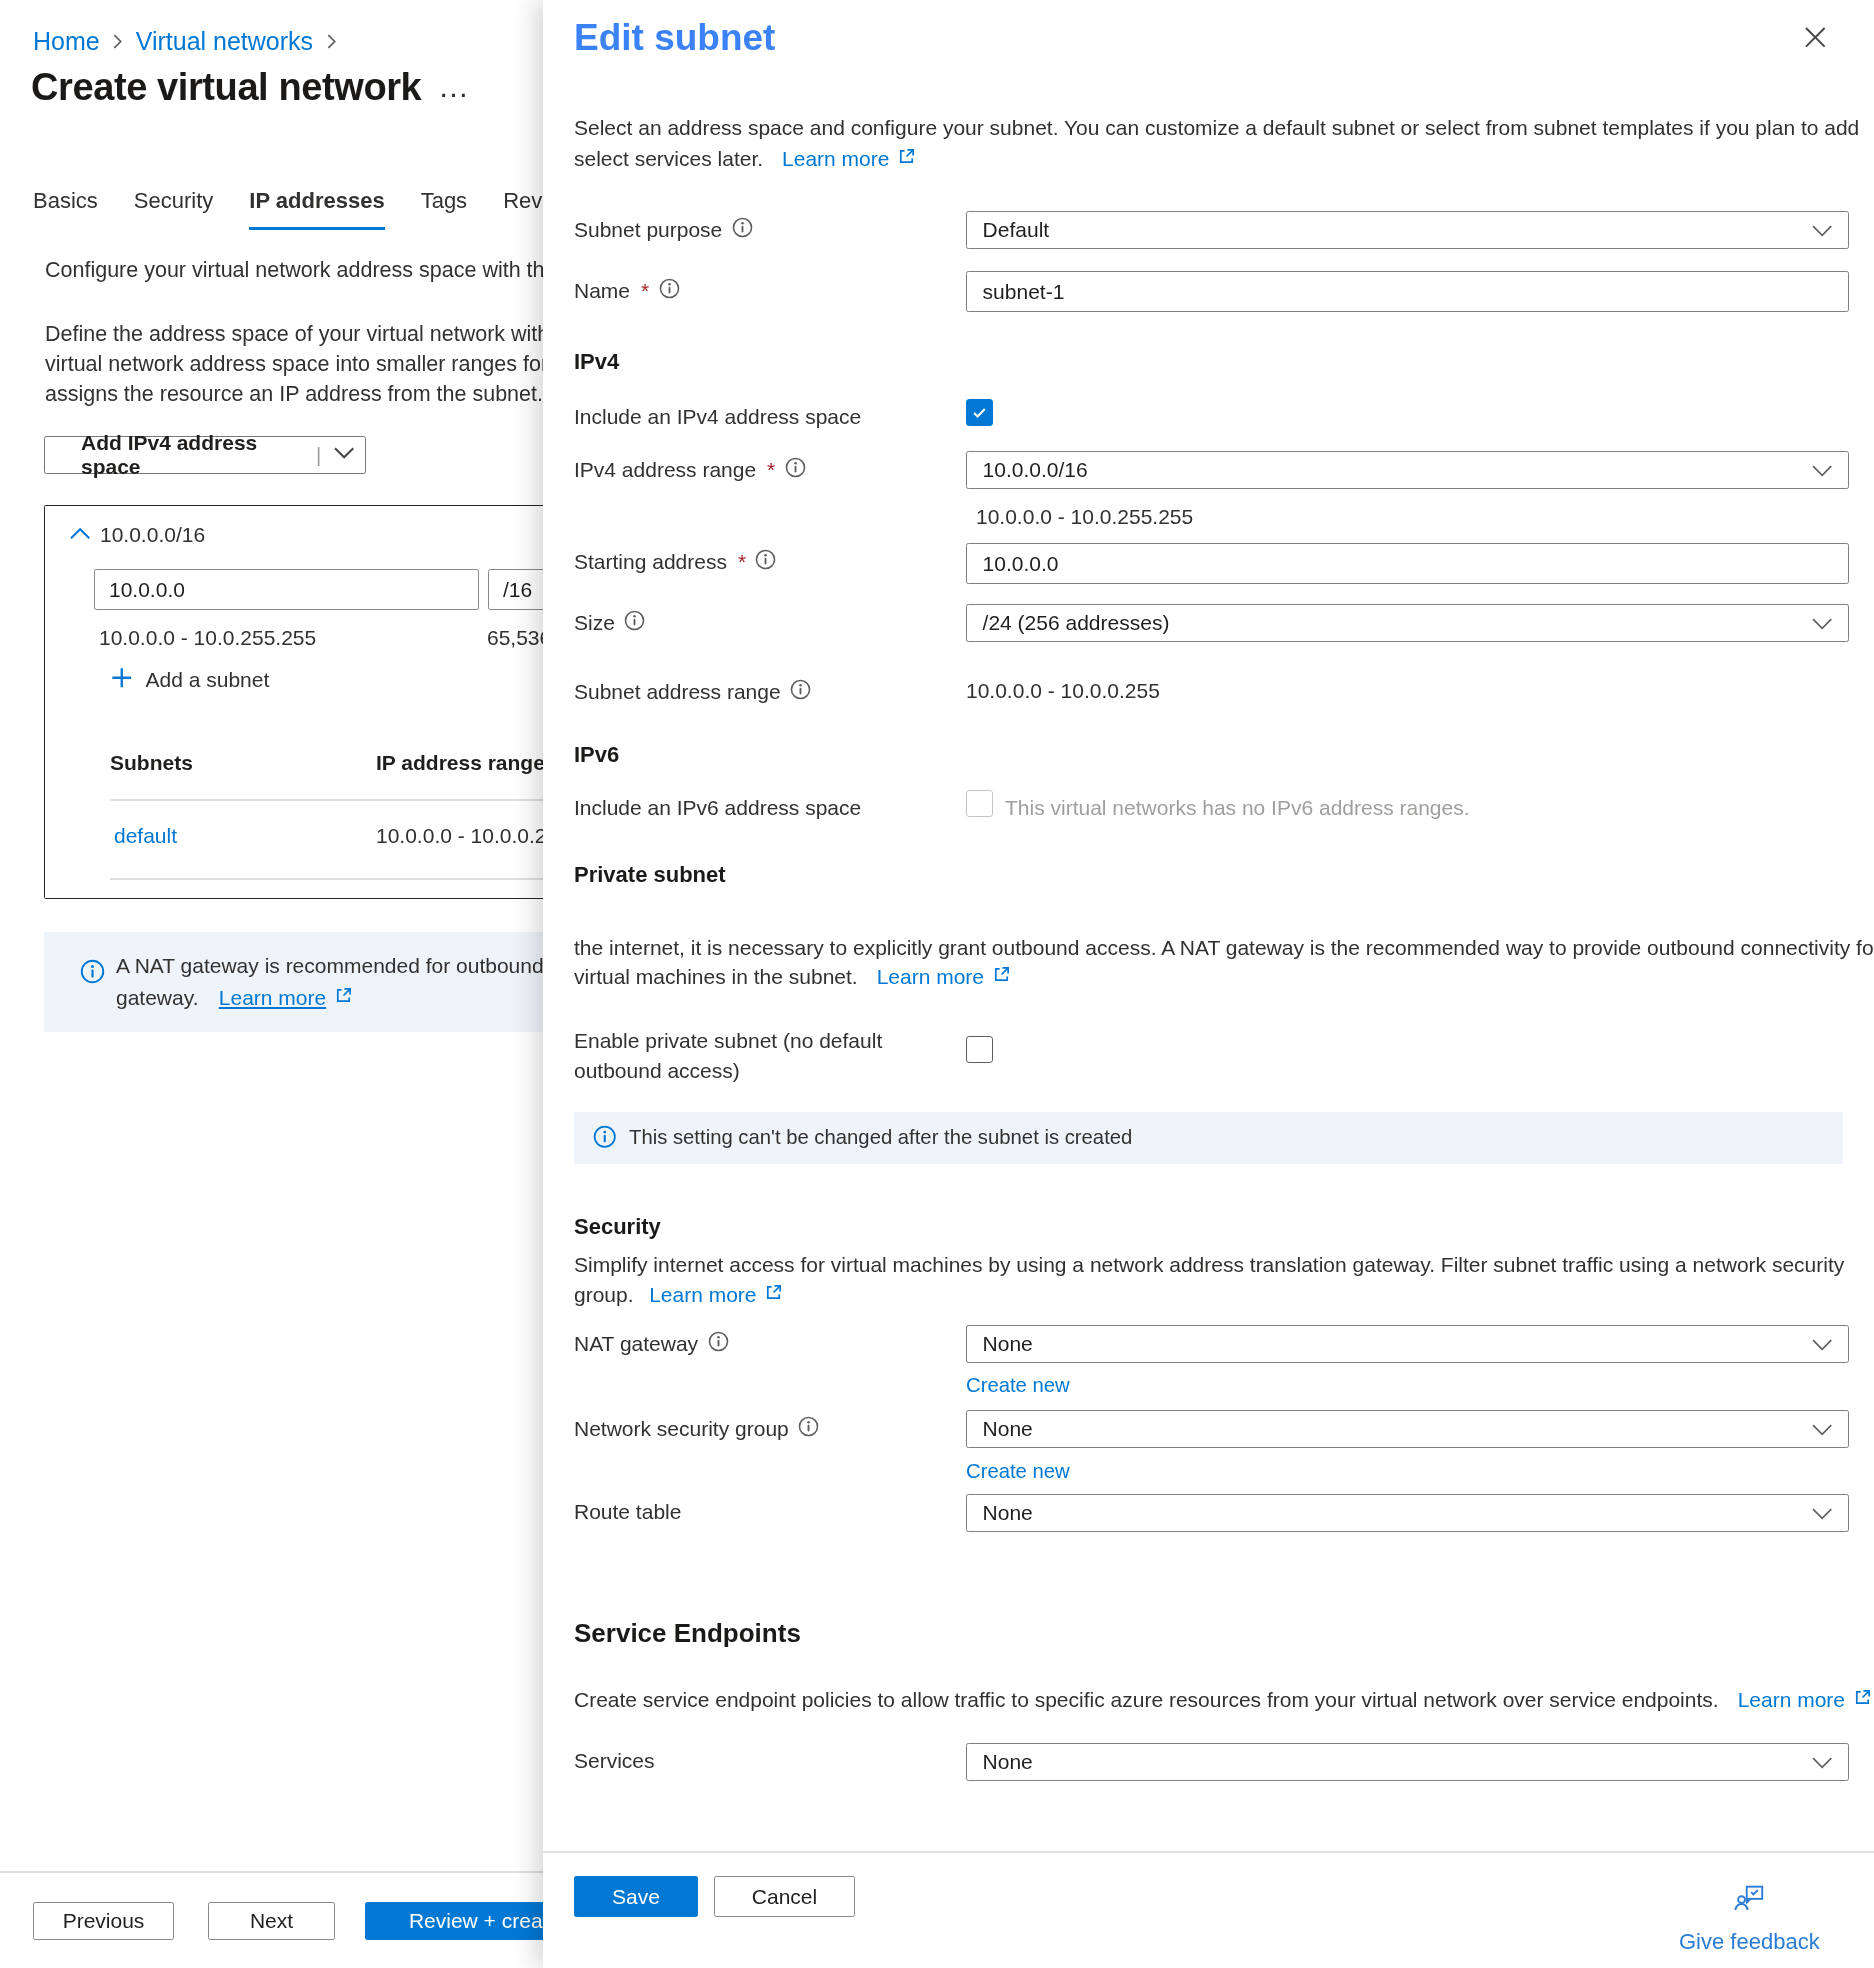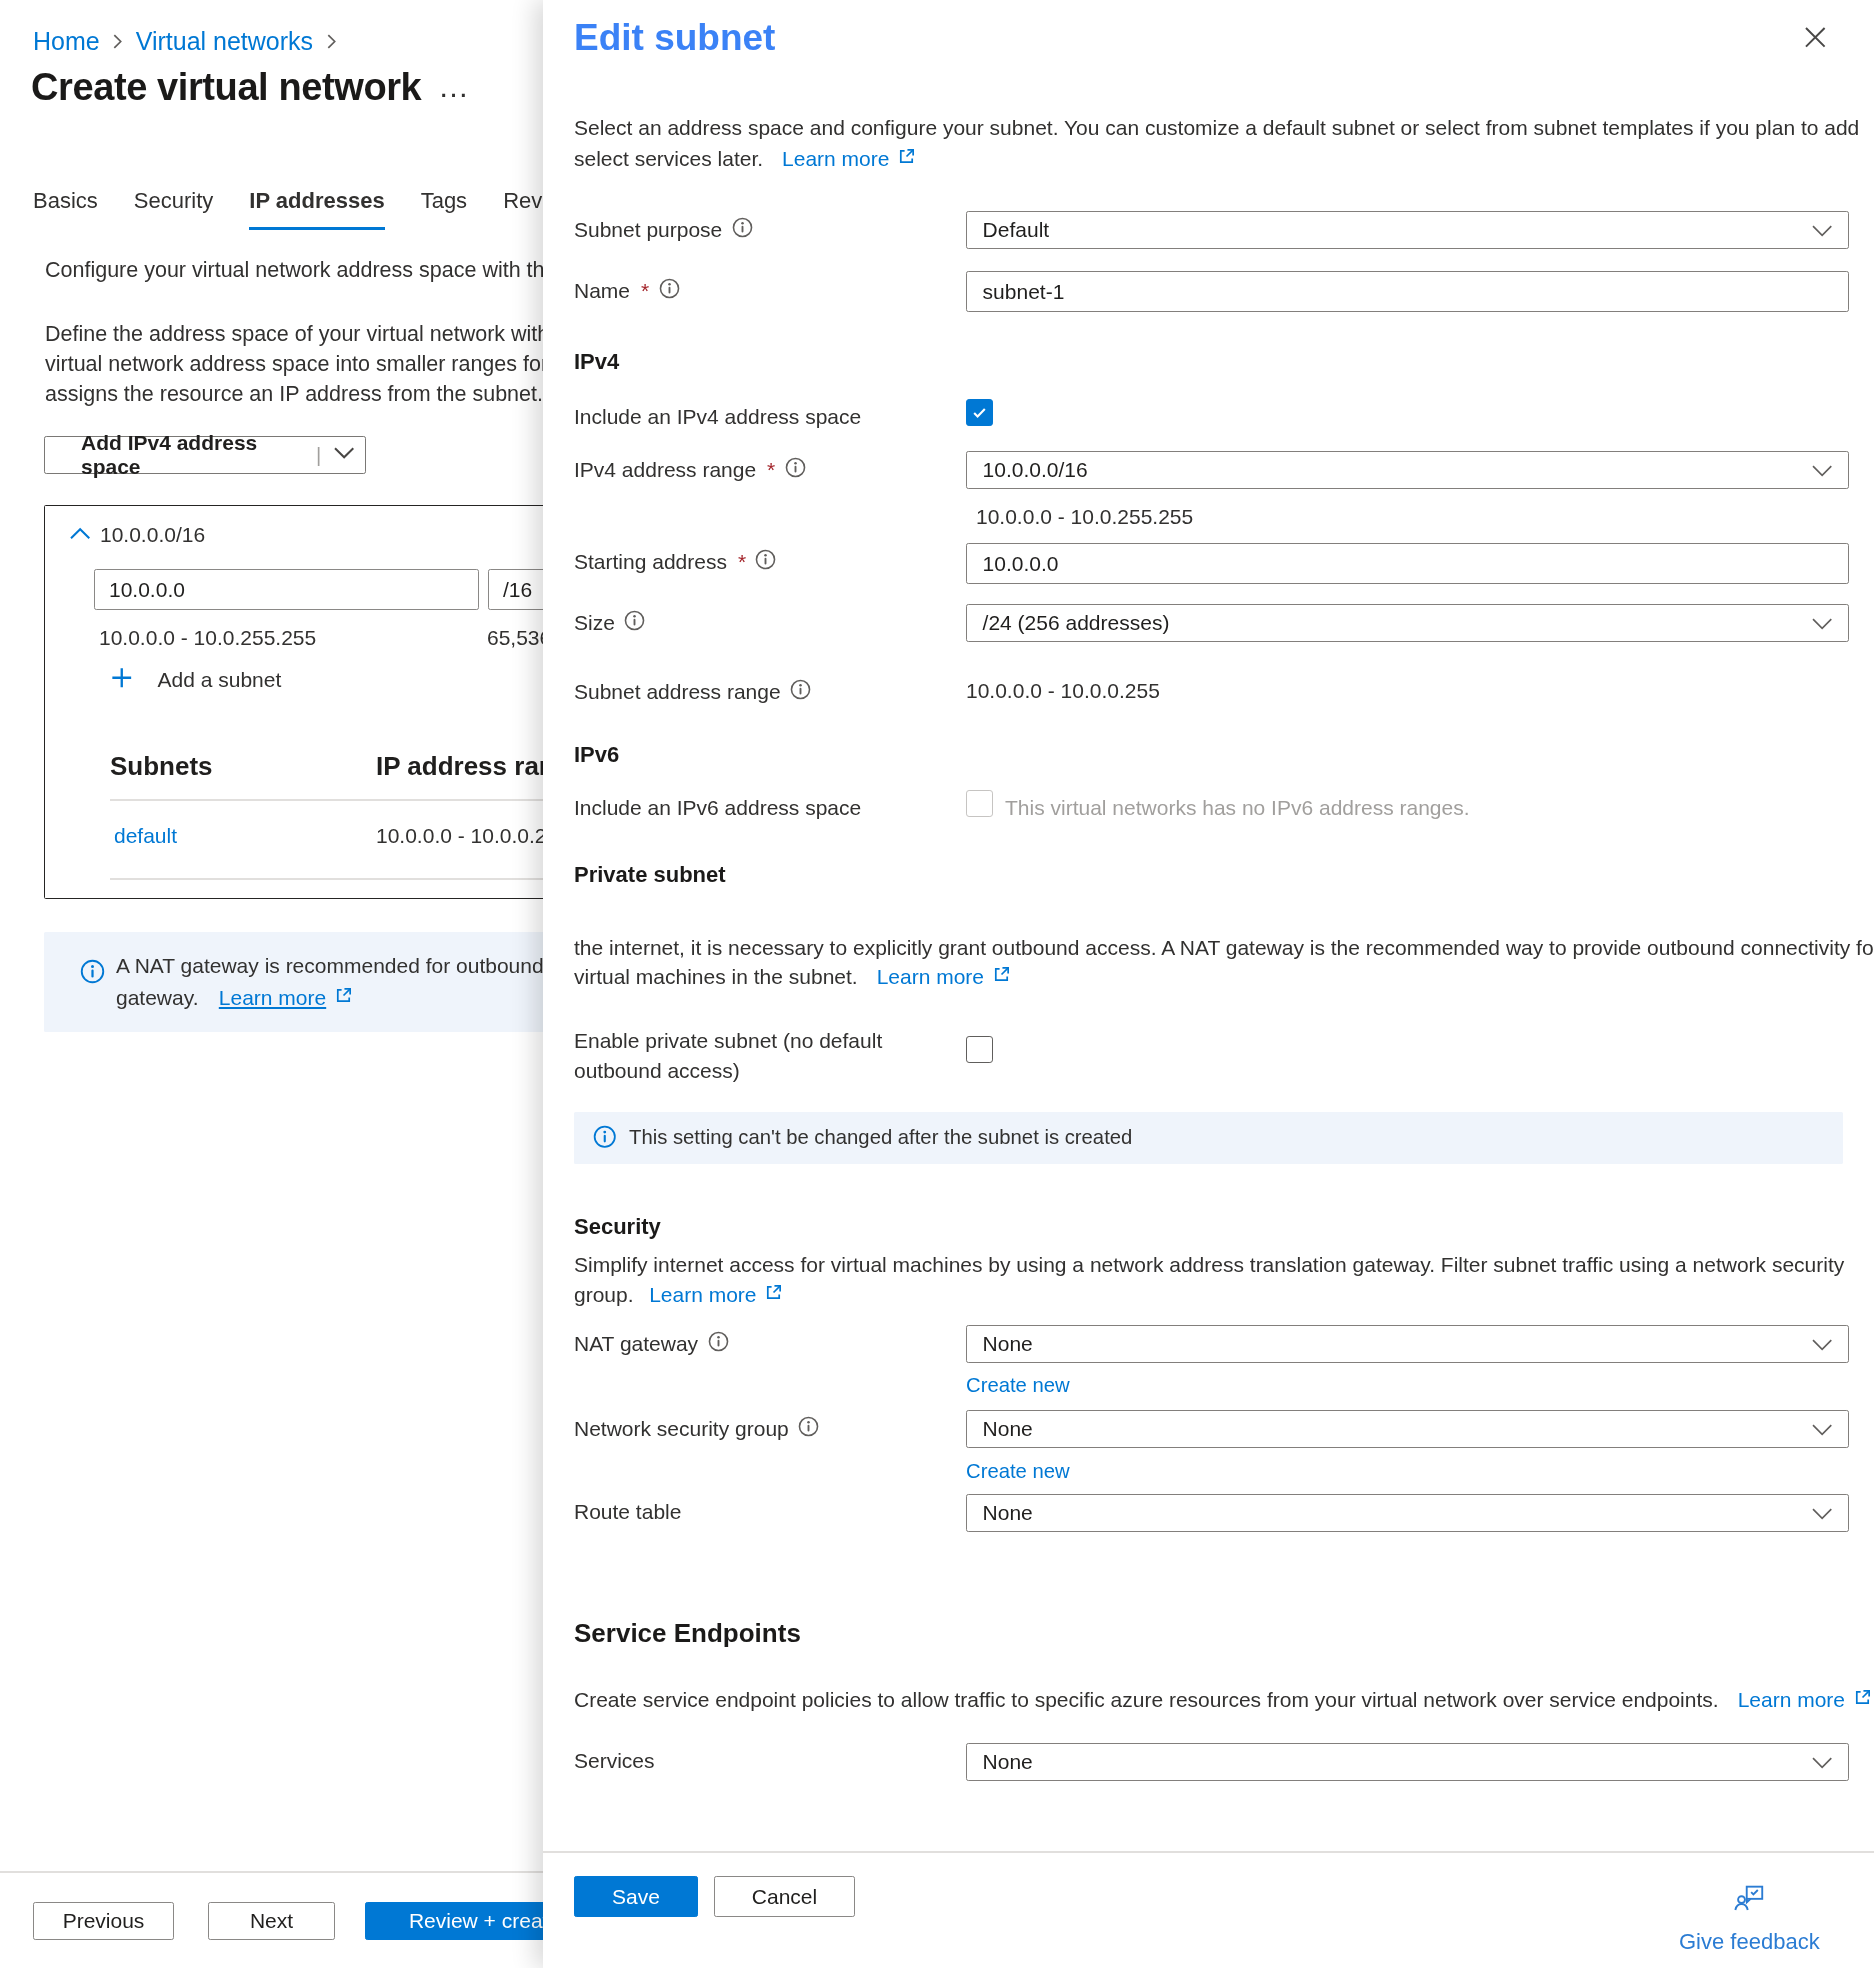--- a/index.html
+++ b/index.html
@@ -29,22 +29,22 @@
 
   #space-box{left:44px;top:505px;width:864px;height:394px;border:1.6px solid #252423;border-radius:1.6px;background:#fff;box-sizing:border-box;}
   #space-chevron{left:70px;top:527px;}
   #space-cidr{left:100px;top:523px;font-size:21px;color:#323130;}
   .txtbox{border:1.6px solid #8a8886;border-radius:2.3px;background:#fff;box-sizing:border-box;
     font-size:21px;color:#201f1e;display:flex;align-items:center;padding:0 14px;}
   #space-ip{left:94px;top:569px;width:385px;height:41px;}
   #space-prefix{left:488px;top:569px;width:188px;height:41px;}
   #space-range{left:99px;top:626px;font-size:21px;}
   #space-count{left:487px;top:626px;font-size:21px;}
-  #add-subnet{left:110px;top:666px;display:flex;align-items:center;gap:24px;font-size:21px;color:#323130;cursor:pointer;}
-  .th{font-size:26px;font-weight:600;color:#201f1e;}
+  #add-subnet{left:110px;top:666px;display:flex;align-items:center;gap:12px;font-size:21px;color:#323130;cursor:pointer;}
+  .th{font-size:21px;font-weight:600;color:#201f1e;}
   #th-subnets{left:110px;top:751px;} #th-range{left:376px;top:751px;}
   .rule{height:1.6px;background:#e1dfdd;}
   #tdiv1{left:110px;top:799px;width:781px;}
   #row-default{left:114px;top:824px;font-size:21px;}
   #row-range{left:376px;top:824px;font-size:21px;color:#323130;}
   #tdiv2{left:110px;top:878px;width:781px;}
 
   #nat-banner{left:44px;top:932px;width:864px;height:100px;background:#eff4fb;border-radius:1.6px;}
   #nat-icon{left:80px;top:959px;}
   #nat-l1{left:116px;top:954px;font-size:21px;white-space:nowrap;}

